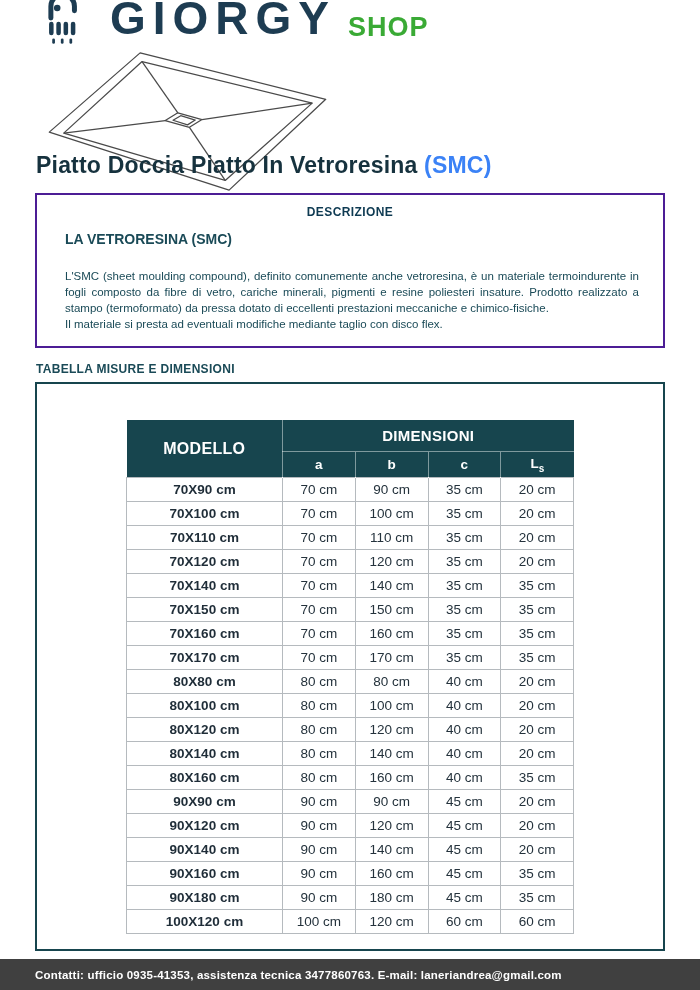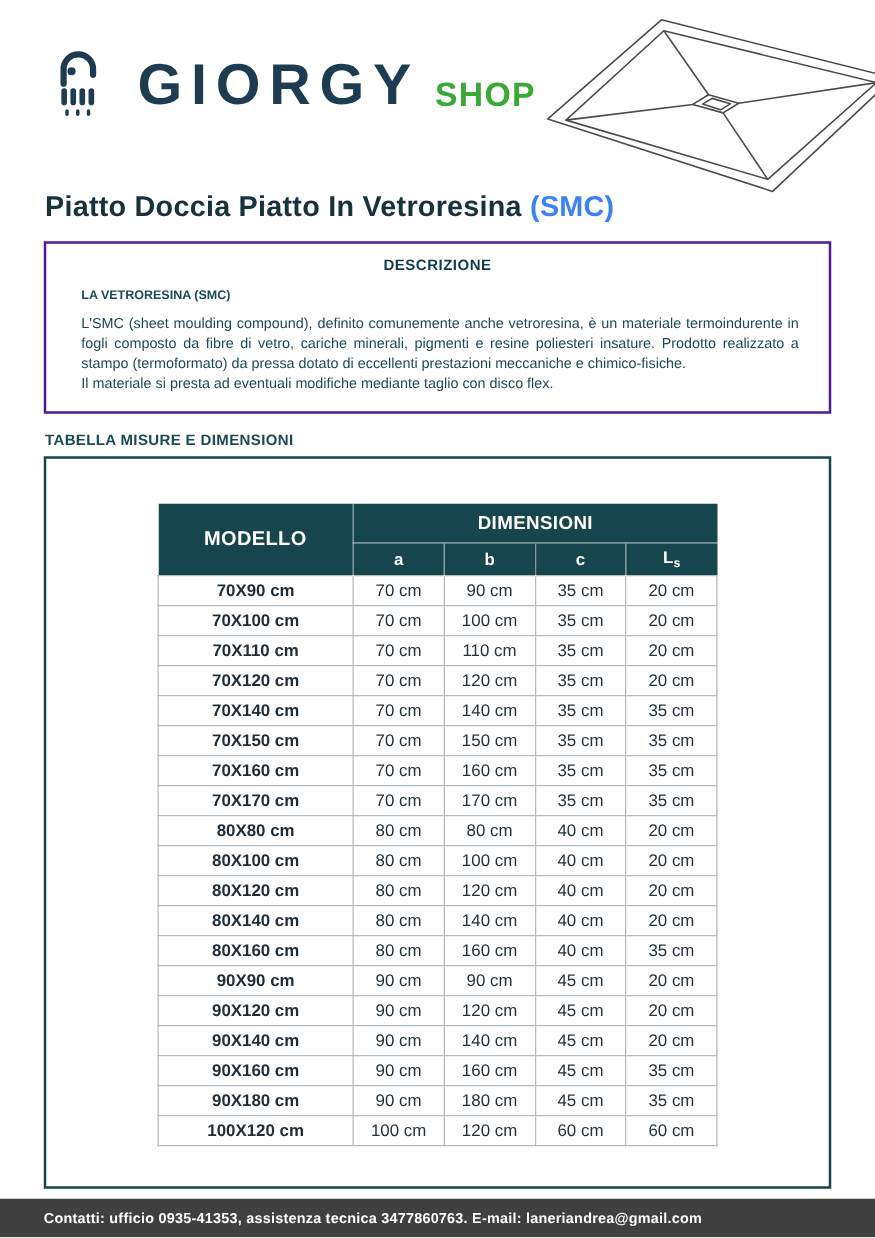--- a/index.html
+++ b/index.html
@@ -6,22 +6,22 @@
   html, body { background: #ffffff; }
   body { font-family: "Liberation Sans", sans-serif; }
   .page {
     width: 700px; height: 990px; background: #fff;
     position: relative; overflow: hidden;
     display: flex; flex-direction: column;
   }
 
   
   .top {
-    display: flex; justify-content: space-between; align-items: flex-start;
-    padding: 10px 18px 0 40px; height: 148px;
+    display: flex; justify-content: center; align-items: flex-start;
+    padding: 10px 18px 0 40px; height: 148px; flex-direction: column;
   }
   .logo { display: flex; align-items: center; gap: 12px; margin-top: 28px; }
   .logo-icon svg { display: block; }
   .brand-name {
     font-size: 46px; font-weight: bold; color: #1d3c52;
     letter-spacing: 7px; line-height: 1;
   }
   .brand-suffix {
     font-size: 27px; font-weight: bold; color: #3aaa35;
     align-self: flex-end; margin-bottom: 4px; letter-spacing: 1px;
@@ -39,21 +39,21 @@
   .desc-box {
     margin: 0 35px; border: 2px solid #4c1d95;
     padding: 10px 20px 14px 20px;
   }
   .desc-title {
     text-align: center; font-weight: bold; font-size: 12px;
     color: #0e3a52; letter-spacing: .4px; margin-bottom: 12px;
   }
   .desc-body { padding-left: 8px; padding-right: 4px; }
   .desc-sub {
-    font-weight: bold; font-size: 10px; color: #1a4a57; margin-bottom: 10px;
+    font-weight: bold; font-size: 14px; color: #1a4a57; margin-bottom: 22px;
   }
   .desc-body p.para {
     font-size: 11.5px; color: #1a4a57; line-height: 1.38; text-align: justify;
   }
 
   
   .table-label {
     margin: 14px 36px 6px 36px;
     font-weight: bold; font-size: 12px; color: #1a4a57; letter-spacing: .3px;
   }

